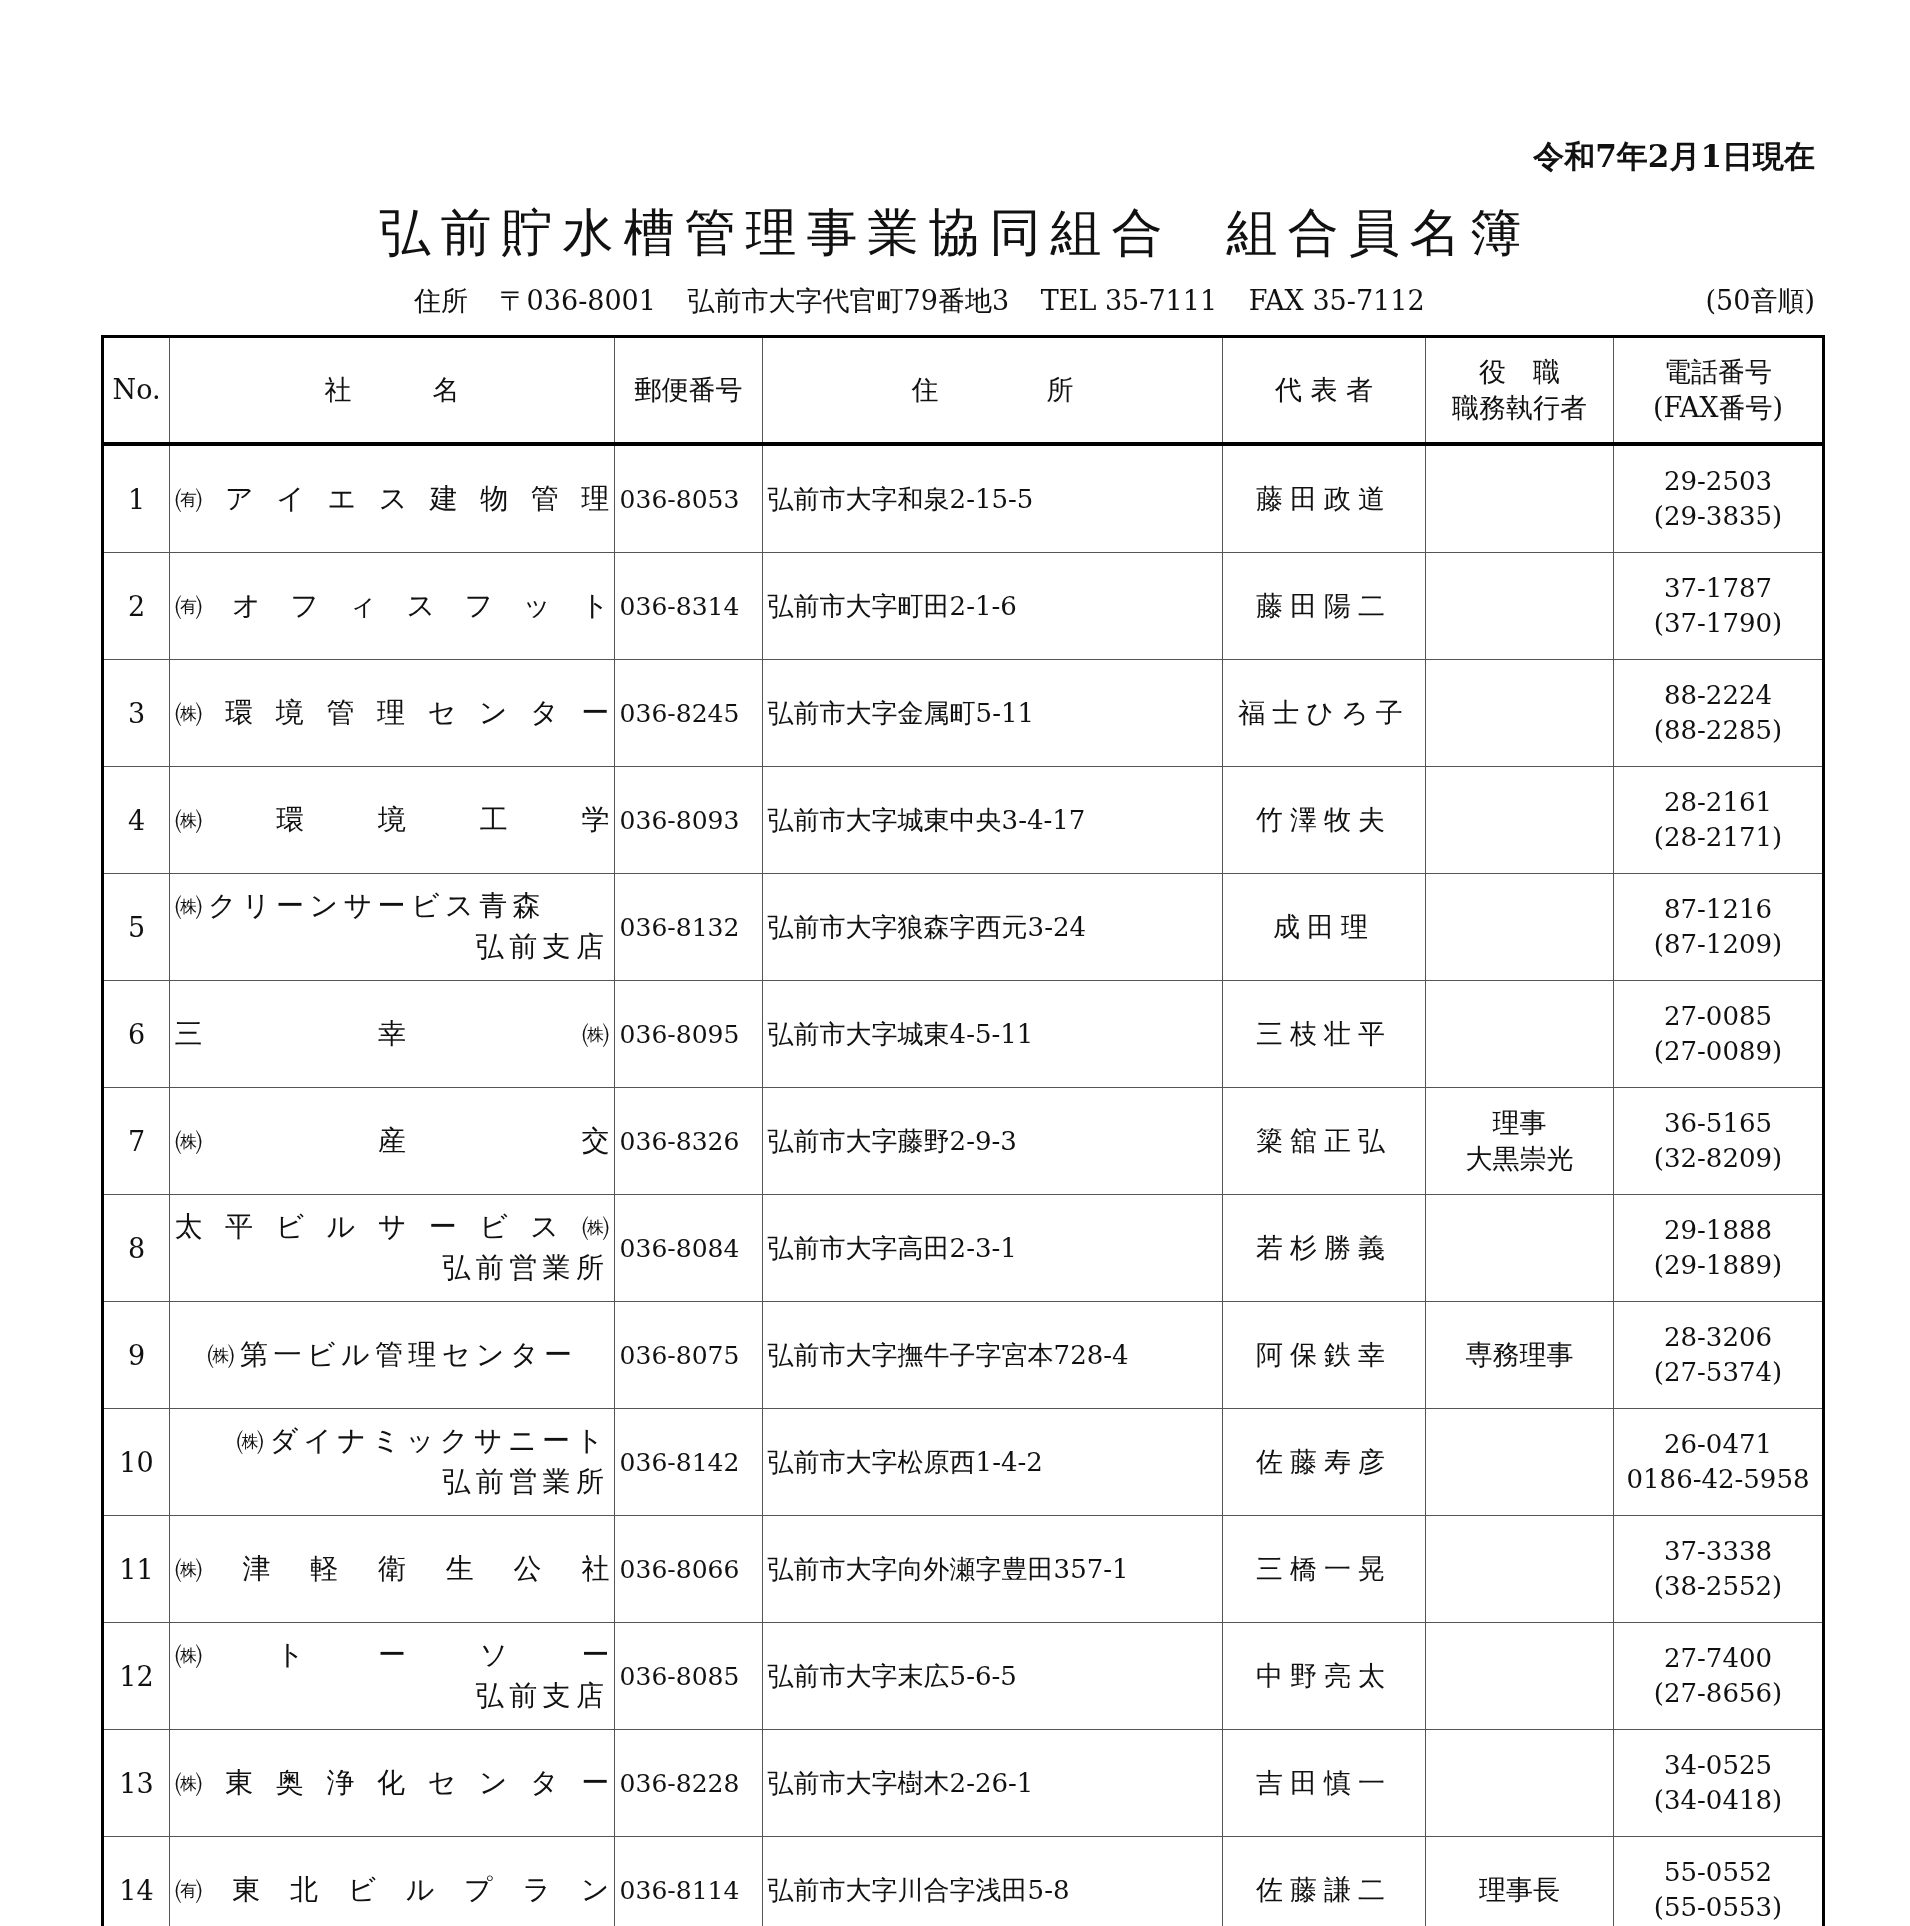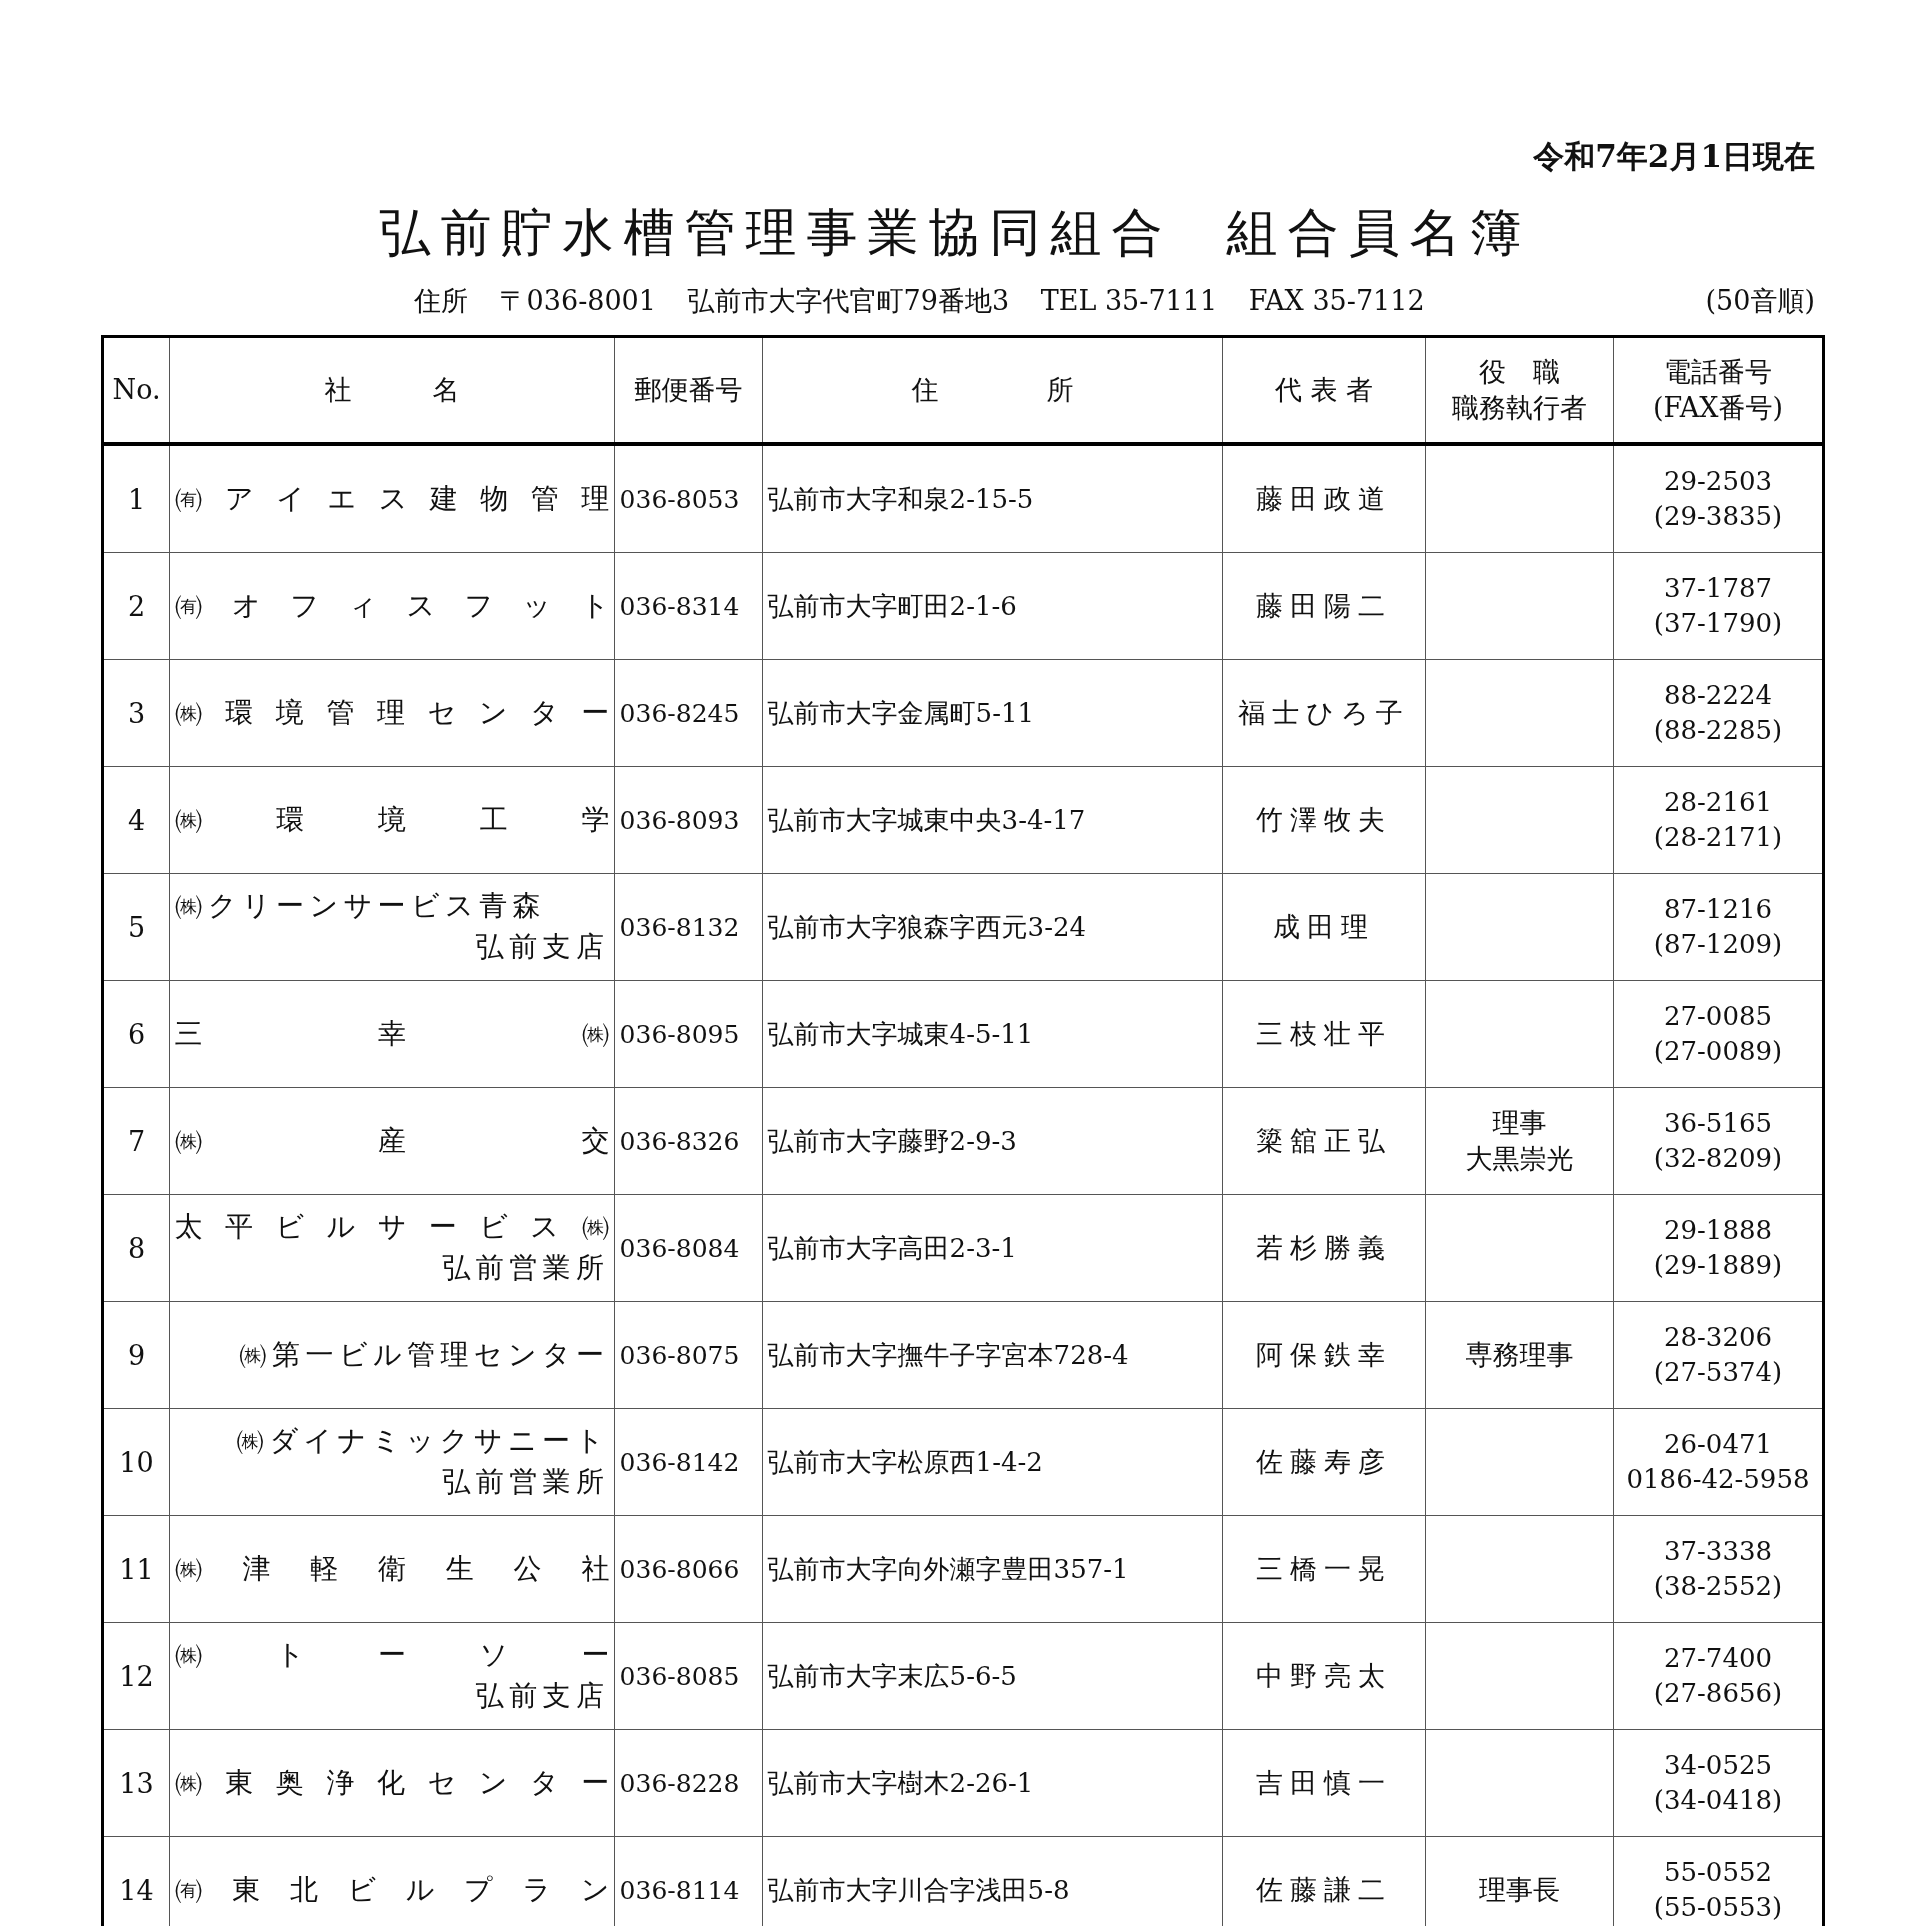--- a/index.html
+++ b/index.html
@@ -274,21 +274,21 @@
     </td>
     <td class="tel">
       <div>29-1888</div>
       <div>(29-1889)</div>
     </td>
   </tr>
 
   <tr>
     <td class="no">9</td>
     <td class="company">
-      <div class="co-main" style="justify-content: flex-end; letter-spacing: 5.4px;">
+      <div class="co-main" style="justify-content: center; letter-spacing: 5.4px;">
             <span>㈱第一ビル管理センター</span>
           </div>
 
     </td>
     <td class="postal">036-8075</td>
     <td class="address">弘前市大字撫牛子字宮本728-4</td>
     <td class="rep">阿保鉄幸</td>
     <td class="role">
       <div>専務理事</div>
       <div></div>

